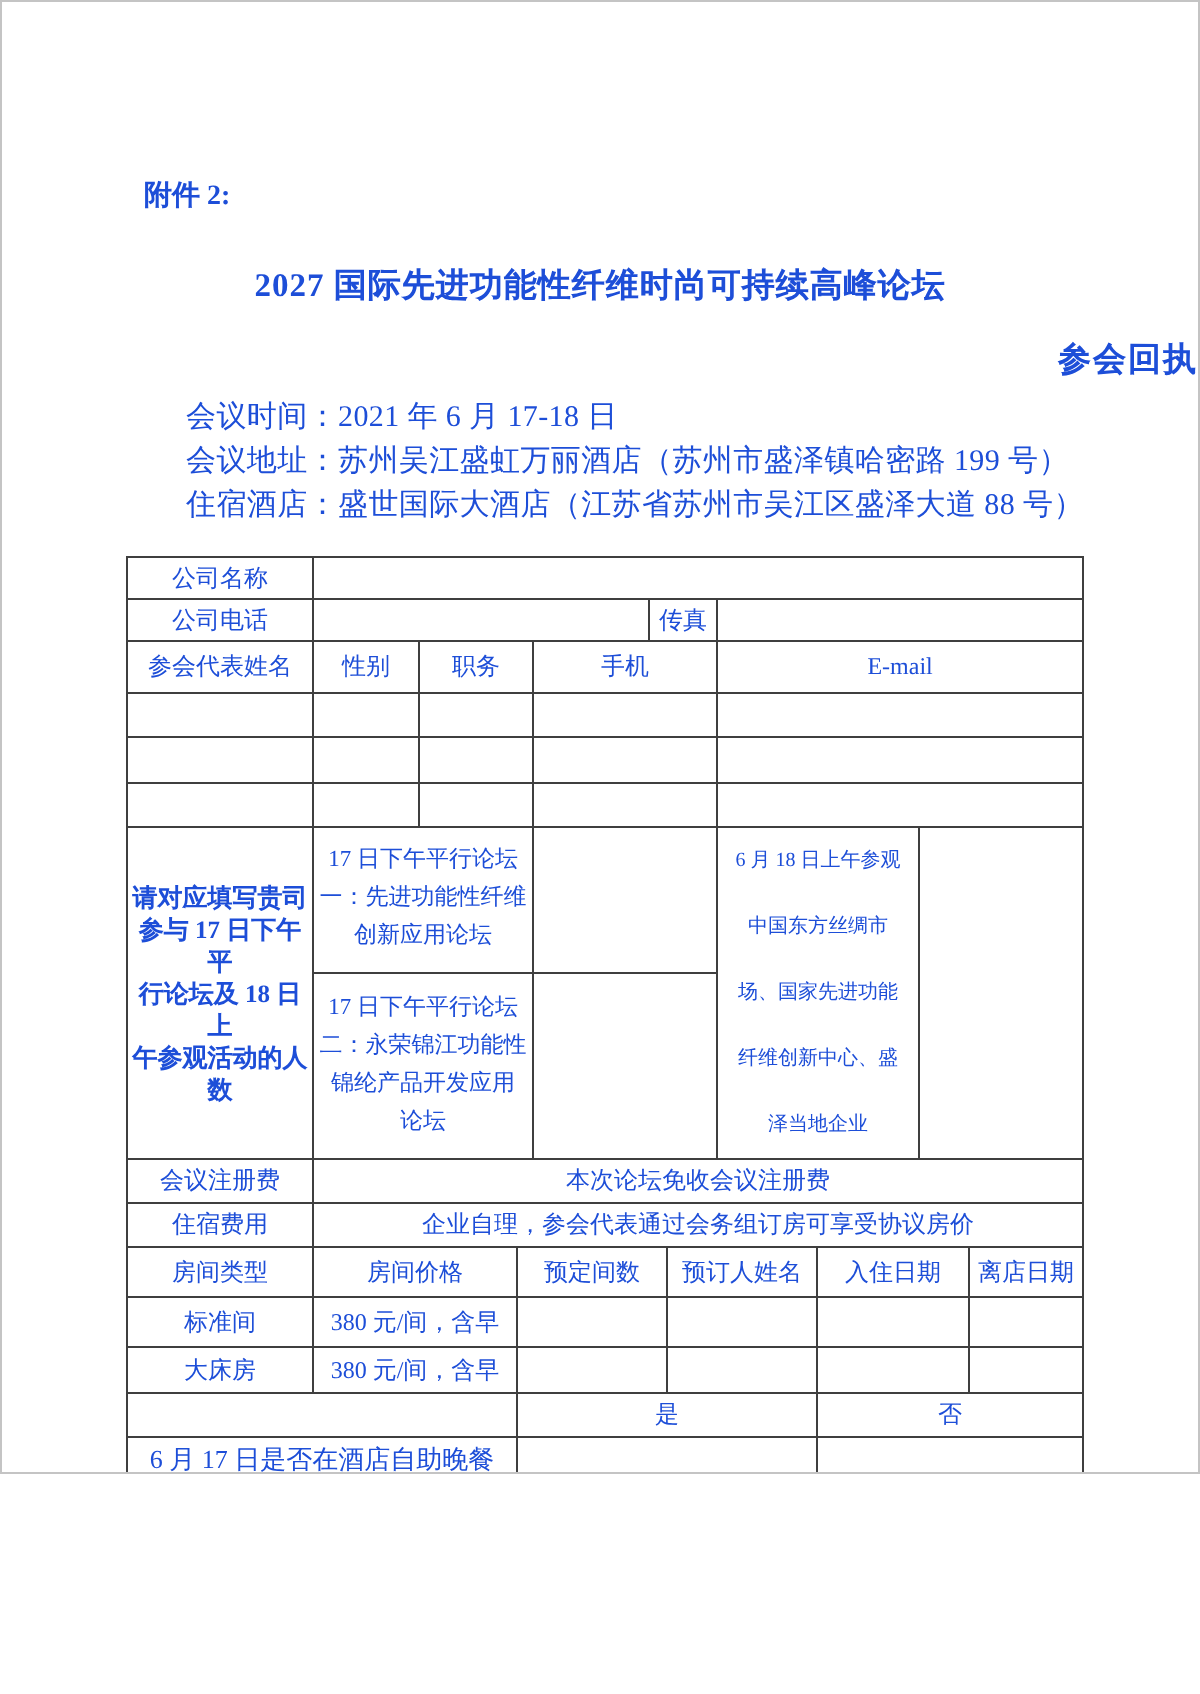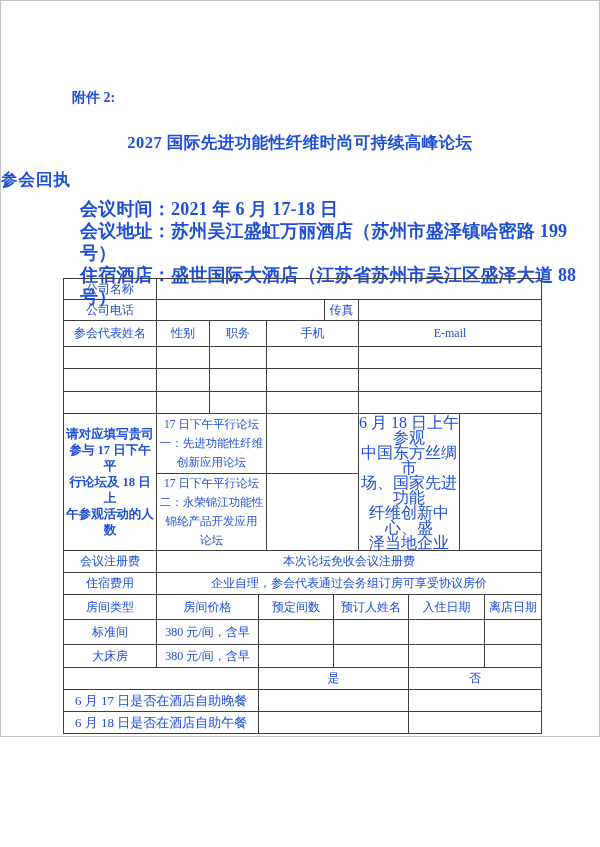--- a/index.html
+++ b/index.html
@@ -17,46 +17,46 @@
     position:absolute;left:71px;top:88px;
     font-size:14px;font-weight:bold;
   }
   .doc-title{
     position:absolute;left:0;right:0;top:131px;
     text-align:center;font-size:16.5px;font-weight:bold;
     letter-spacing:0.5px;
   }
   .doc-subtitle{
     position:absolute;left:0;right:0;top:168px;
-    text-align:left;font-size:16.5px;font-weight:bold;
+    text-align:right;font-size:16.5px;font-weight:bold;
     letter-spacing:1px;
   }
   .meta{
-    position:absolute;left:79px;top:197px;
-    font-size:18px;font-weight:bold;line-height:22px;
+    position:absolute;left:92px;top:197px;
+    font-size:15px;font-weight:normal;line-height:22px;
     letter-spacing:0.2px;
   }
   table.form{
     position:absolute;left:62px;top:277px;
     width:478px;
     border-collapse:collapse;table-layout:fixed;
     font-size:12px;
   }
   table.form td{
     border:1px solid #3f3f3f;
     padding:0;
     text-align:center;
     vertical-align:middle;
     overflow:hidden;
   }
   td.left{text-align:left;padding-left:8px;margin-top:44px;}
   td.pre{white-space:pre-line;}
   td.instruction{font-weight:bold;font-size:12.5px;line-height:16px;}
   td.forum{font-size:11.5px;line-height:19px;}
-  td.visit{font-size:16px;line-height:15px;}
+  td.visit{font-size:10px;line-height:33px;}
   td.meal-q{font-size:13px;}
   .page-number{
     position:absolute;left:0;right:0;top:768px;
     text-align:center;font-size:11px;
   }
 </style>
 </head>
 <body>
 
 <div class="page">

